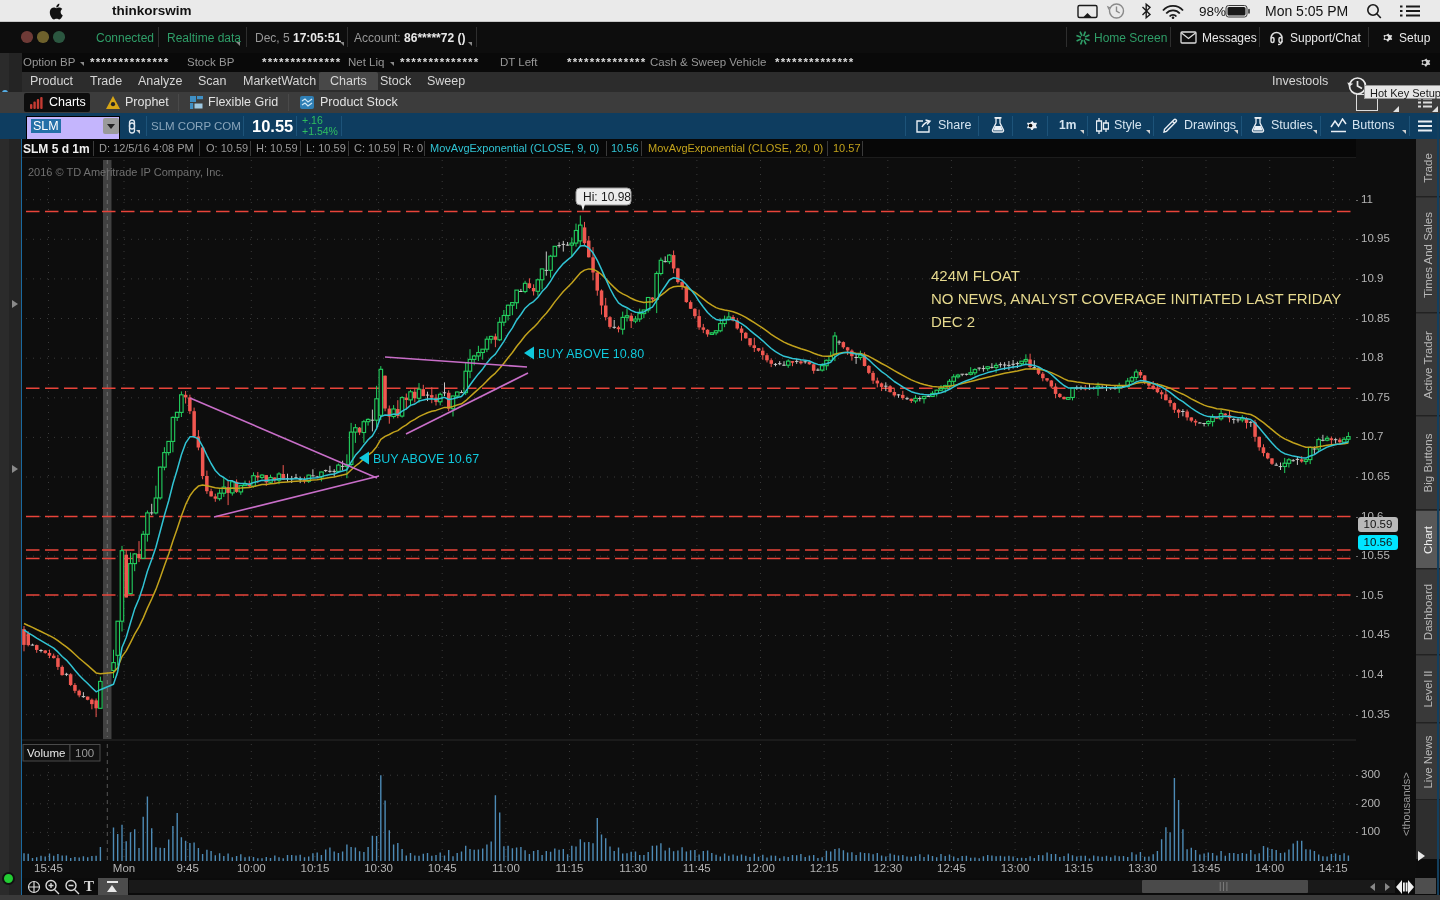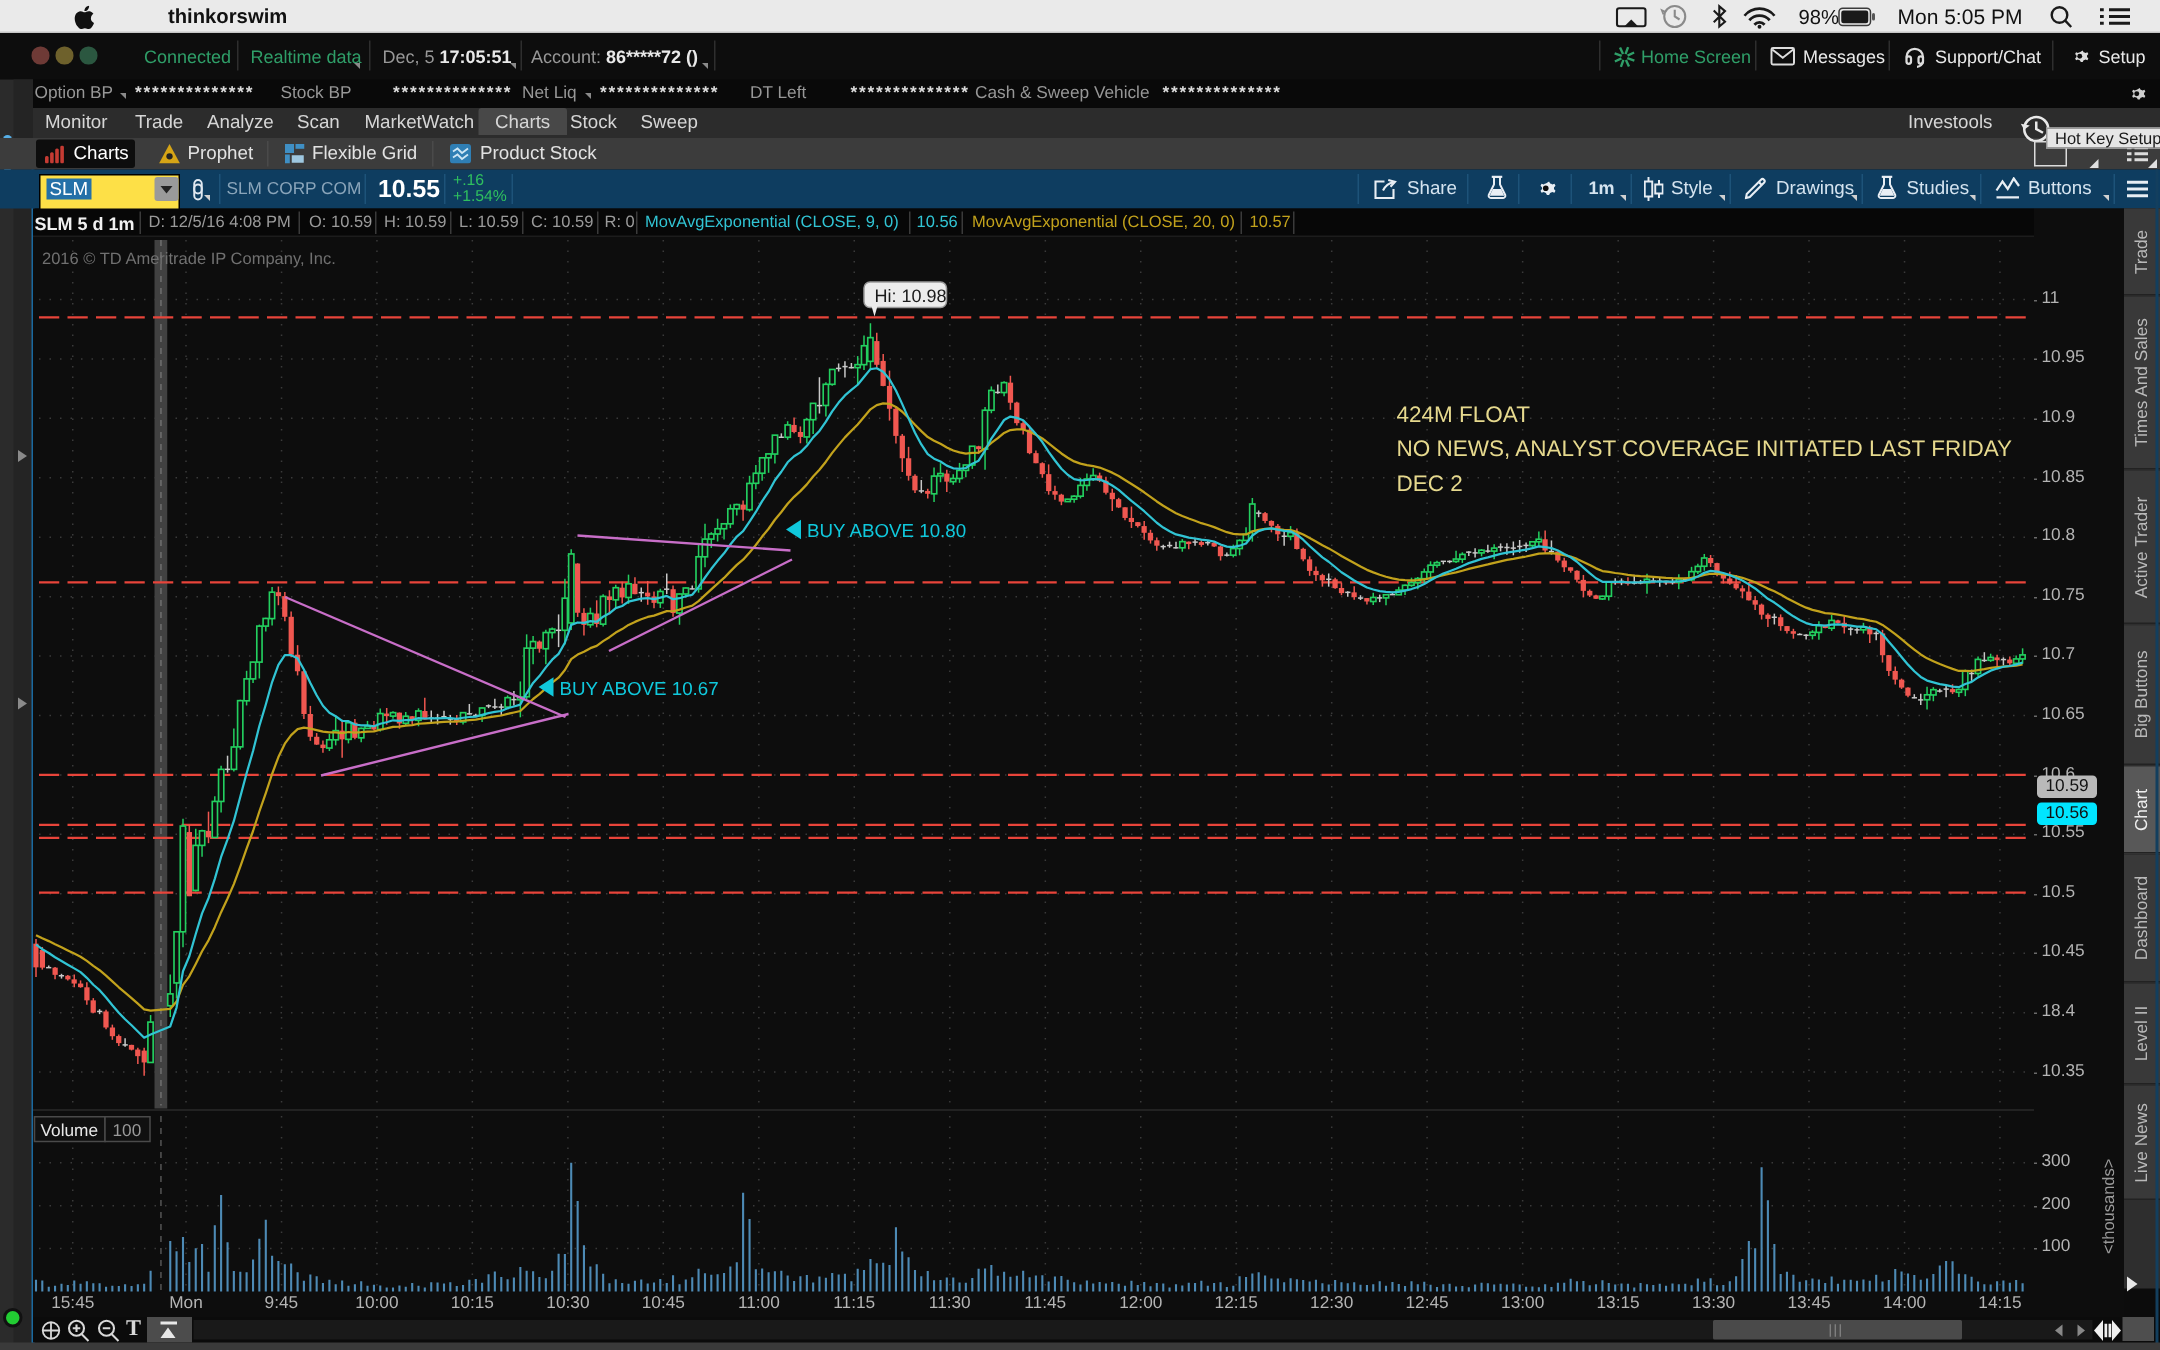--- a/index.html
+++ b/index.html
@@ -154,21 +154,21 @@
  <span class="wht" style="left:775px">**************</span>
  <svg class="abs" style="left:1417px;top:2px" width="15" height="15" viewBox="0 0 20 20">
  <g fill="#cfcfcf">
           <path d="M10 0 l1.6 3 a7.2 7.2 0 0 1 3.2 1.3 l3.3-1 l1.6 2.8 l-2.3 2.6 a7.2 7.2 0 0 1 0 2.6 l2.3 2.6 l-1.6 2.8 l-3.3-1 a7.2 7.2 0 0 1 -3.2 1.3 l-1.6 3 l-3.2 0 l-1.6-3 a7.2 7.2 0 0 1 -3.2-1.3 l-3.3 1 l-1.6-2.8 l2.3-2.6 a7.2 7.2 0 0 1 0-2.6 l-2.3-2.6 l1.6-2.8 l3.3 1 a7.2 7.2 0 0 1 3.2-1.3 z" transform="translate(10,10) scale(.52) translate(-5,-10)"></path>
           <circle cx="10" cy="10" r="2.2" fill="#0d0d0d"></circle>
         </g>
       </svg>
 </div>
 
 <div id="mtabs" class="abs">
- <span class="t" style="left:30px">Monitor</span>
+ <span class="t" style="left:30px">Product</span>
  <span class="t" style="left:90px">Trade</span>
  <span class="t" style="left:138px">Analyze</span>
  <span class="t" style="left:198px">Scan</span>
  <span class="t" style="left:243px">MarketWatch</span>
  <span class="t hl" style="left:319px">Charts</span>
  <span class="t" style="left:380px">Stock</span>
  <span class="t" style="left:427px">Sweep</span>
  <span class="t" style="left:1272px">Investools</span>
 </div>
 
@@ -227,21 +227,21 @@
         <g stroke="#dcdcdc" stroke-width="2">
           <path d="M0 1.5 h3 M5 1.5 h9 M0 5.5 h3 M5 5.5 h9 M0 9.5 h3 M5 9.5 h9"></path>
         </g>
       </svg>
  <div class="abs" style="left:1432px;top:14px;width:0;height:0;border-left:6px solid transparent;border-bottom:6px solid #e0e0e0"></div>
 
  <div class="abs" style="left:1364px;top:-7px;width:80px;height:14px;background:#e6e6e6;border:1px solid #999;color:#1a1a1a;font-size:11px;padding:1px 0 0 5px;white-space:nowrap">Hot Key Setup</div>
 </div>
 
 <div id="btool" class="abs">
- <div class="abs" style="left:26px;top:3px;width:94px;height:35px;background:#fde047;border:1px solid #000">
+ <div class="abs" style="left:26px;top:3px;width:94px;height:35px;background:#c4b5fd;border:1px solid #000">
    <span class="abs" style="left:4px;top:2px;background:#2470a8;color:#fff;padding:0 2px">SLM</span>
    <div class="abs" style="left:76px;top:1px;width:16px;height:16px;background:#9a9a9a;border-radius:2px">
      <div class="abs" style="left:4px;top:6px;width:0;height:0;border-left:4px solid transparent;border-right:4px solid transparent;border-top:5px solid #222"></div>
    </div>
  </div>
  <svg class="abs" style="left:126px;top:6px" width="12" height="15" viewBox="0 0 12 15">
         <g fill="none" stroke="#e0e8f0" stroke-width="1.3">
           <rect x="3.5" y="1" width="5" height="9" rx="2.5"></rect>
           <rect x="3.5" y="4" width="5" height="10" rx="2.5"></rect>
         </g>
@@ -1117,21 +1117,21 @@
       <div style="top:331px">10.65</div>
       <div class="tick" style="top:338px"></div>
       <div style="top:371px">10.6</div>
       <div class="tick" style="top:378px"></div>
       <div style="top:410px">10.55</div>
       <div class="tick" style="top:417px"></div>
       <div style="top:450px">10.5</div>
       <div class="tick" style="top:457px"></div>
       <div style="top:489px">10.45</div>
       <div class="tick" style="top:496px"></div>
-      <div style="top:529px">18.4</div>
+      <div style="top:529px">10.4</div>
       <div class="tick" style="top:536px"></div>
       <div style="top:569px">10.35</div>
       <div class="tick" style="top:576px"></div>
       <div style="top:629px">300</div>
       <div class="tick" style="top:636px"></div>
       <div style="top:658px">200</div>
       <div class="tick" style="top:665px"></div>
       <div style="top:686px">100</div>
       <div class="tick" style="top:693px"></div>
       <div style="left:2px;top:378px;width:40px;height:15px;background:#b9b9b9;border-radius:3px;color:#111;text-align:center;line-height:15px">10.59</div>

